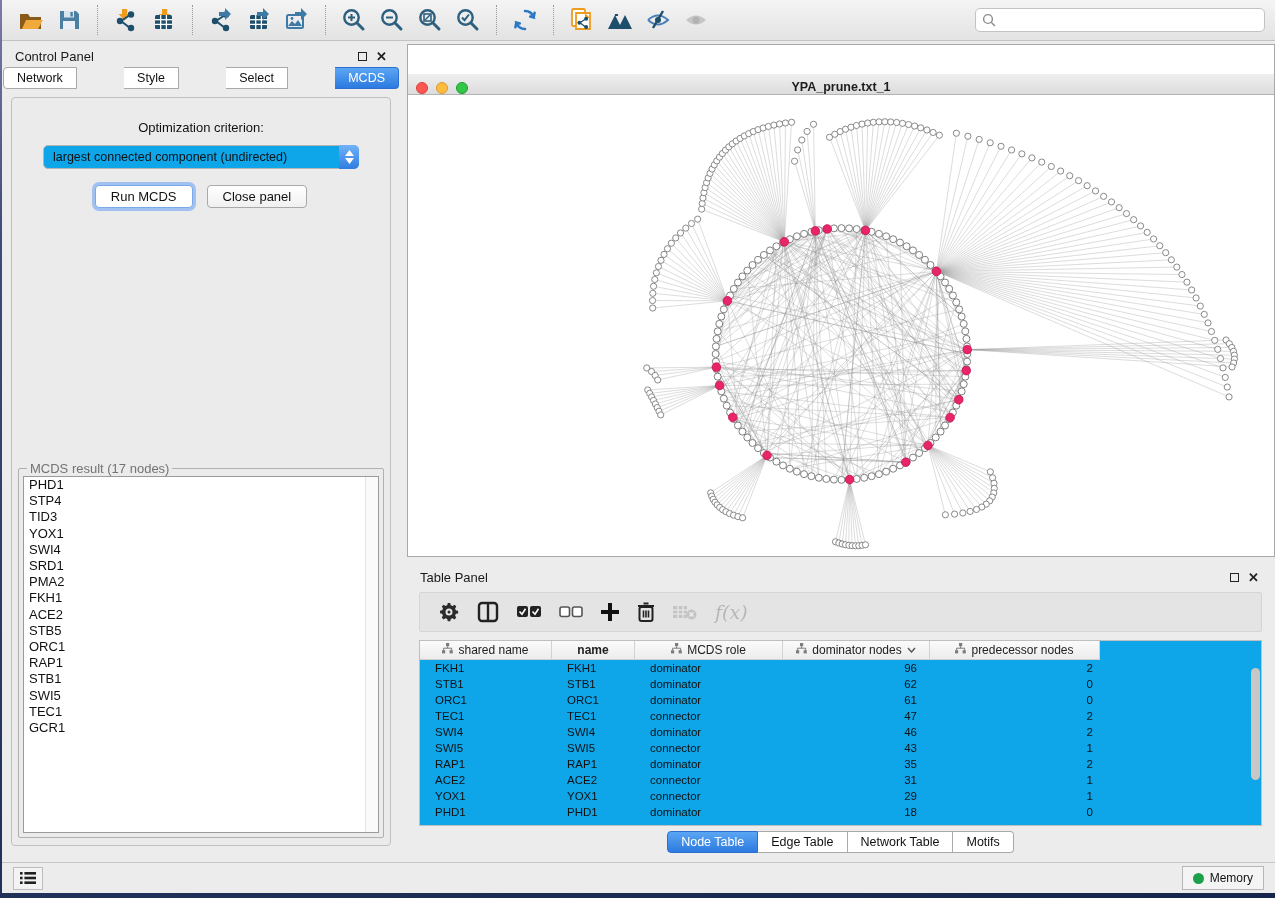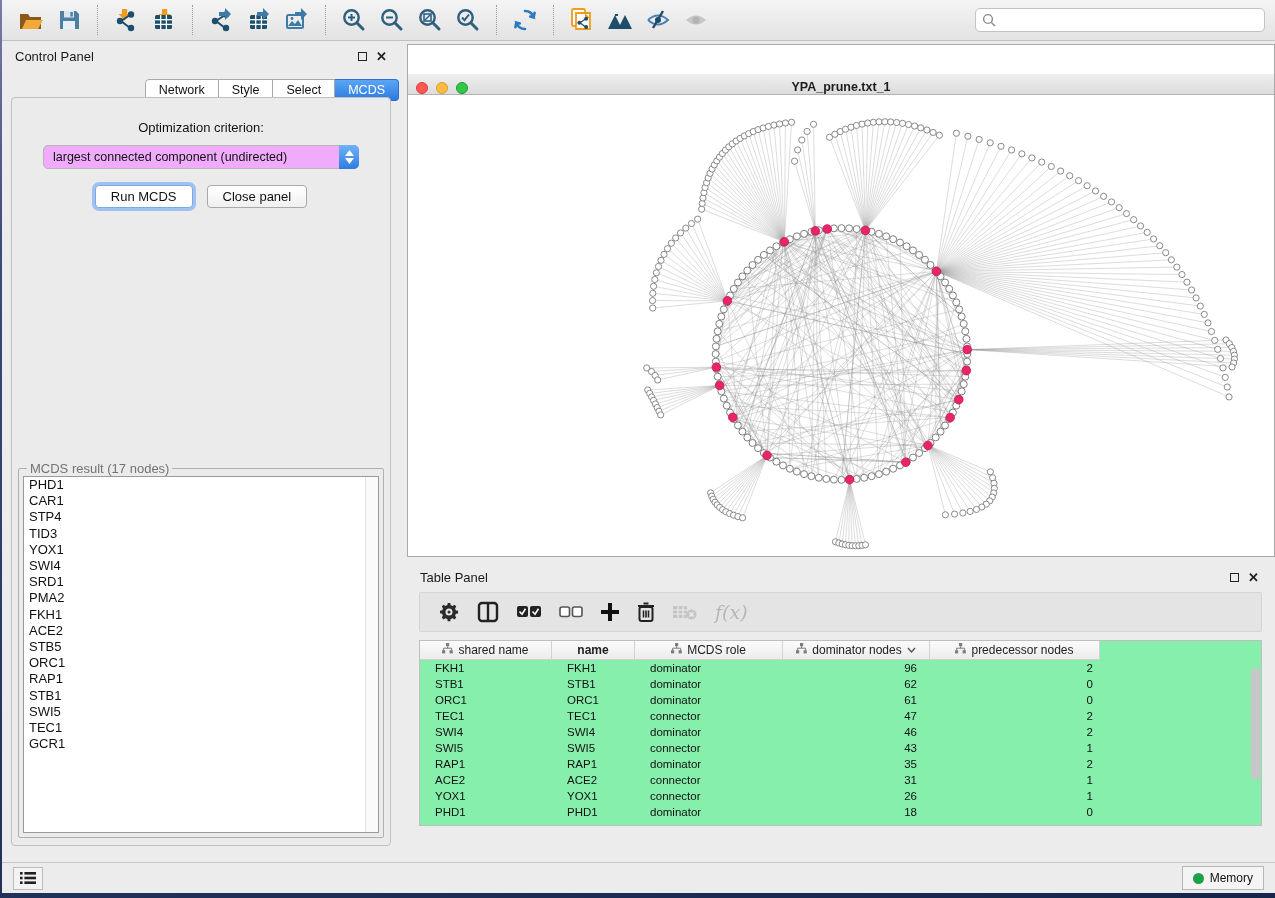--- a/index.html
+++ b/index.html
@@ -26,31 +26,31 @@
   .main { position:absolute; left:0; top:41px; right:0; bottom:31px; }
 
   
   .control-panel { position:absolute; left:1px; top:0; width:396px; bottom:0; }
   .panel-head { height:26px; display:flex; align-items:center; padding:4px 12px 0; }
   .panel-title { font-size:13px; color:#1a1a1a; }
   .panel-btns { margin-left:auto; display:flex; gap:9px; align-items:center; }
   .float-btn { width:9px; height:9px; border:1.6px solid #222; background:transparent; cursor:pointer; }
   .close-btn { font-size:13px; font-weight:700; color:#222; line-height:9px; cursor:pointer; }
 
-  .seg-tabs { display:flex; justify-content:flex-end; margin-top:12px; }
+  .seg-tabs { display:flex; justify-content:space-between; margin-top:0; }
   .seg { border:1px solid #a9a9a9; border-left:none; background:#fff; font-size:12.5px;
     padding:3px 13px; color:#111; cursor:pointer; }
   .seg:first-child { border-left:1px solid #a9a9a9; border-radius:4px 0 0 4px; }
   .seg:last-child { border-radius:0 4px 4px 0; }
   .seg.sel { background:linear-gradient(#5ba6f3,#2c7ae0); border-color:#2c6fd0; color:#fff; }
 
   .cp-box { position:absolute; left:8px; right:8px; top:56px; bottom:16px;
     border:1px solid #c0c0c0; border-radius:4px; background:#ebebeb; }
   .crit-label { text-align:center; font-size:13px; color:#111; margin-top:22px; }
-  .dropdown { width:316px; height:24px; margin:10px auto 0; background:#f0abfc;
+  .dropdown { width:316px; height:24px; margin:10px auto 0; background:#0ea5e9;
     border:1px solid #b5b5b5; border-radius:5px; position:relative; cursor:pointer;
     display:flex; align-items:center; }
   .dropdown .dd-text { font-size:12.5px; color:#111; padding-left:9px; }
   .dd-step { position:absolute; right:-1px; top:-1px; width:20px; height:24px; border-radius:0 5px 5px 0;
     background:linear-gradient(#71b3f8,#2f7ce0); display:flex; flex-direction:column;
     align-items:center; justify-content:center; gap:2px; }
   .dd-step svg { display:block; }
   .btn-row { display:flex; justify-content:center; gap:14px; margin-top:16px; }
   .mac-btn { font-size:13px; color:#111; background:linear-gradient(#ffffff,#f0f0f0);
     border:1px solid #a9a9a9; border-radius:4px; padding:3px 15px; cursor:pointer; }
@@ -84,21 +84,21 @@
   
   .table-panel { position:absolute; left:0; right:0; top:524px; bottom:0; }
   .tp-head { height:22px; display:flex; align-items:center; padding:3px 16px 0 14px; }
 
   .tp-toolbar { margin:5px 13px 0; height:40px; background:#e4e4e4; border:1px solid #d5d5d5;
     border-radius:2px; display:flex; align-items:center; padding:0 10px; }
   .tpt-icon { margin:0 9px; display:flex; align-items:center; justify-content:center; cursor:pointer; height:26px; }
   .tpt-icon.disabled { opacity:.42; cursor:default; }
   .fx { font-family:"DejaVu Serif", serif; font-style:italic; font-size:19px; color:#777; }
 
-  .table-wrap { position:relative; margin:8px 13px 0; height:186px; background:#86efac;
+  .table-wrap { position:relative; margin:8px 13px 0; height:186px; background:#0ea5e9;
     border:1px solid #bfbfbf; overflow:hidden; }
   .thead { display:flex; height:19px; }
   .th { background:linear-gradient(#fbfbfb,#ececec); border-right:1px solid #d2d2d2;
     border-bottom:1px solid #cfcfcf; display:flex; align-items:center; justify-content:center;
     gap:5px; font-size:12px; color:#222; cursor:pointer; }
   .tr { display:flex; height:16px; cursor:pointer; }
   .td { font-size:11.5px; color:#111; line-height:16px; white-space:nowrap; overflow:hidden; }
   .v-scroll { position:absolute; right:1px; top:21px; width:9px; height:158px; }
   .v-thumb { position:absolute; left:0; right:0; top:6px; height:112px; background:#c7c7c7; border-radius:5px; }
 
@@ -308,21 +308,20 @@
         <div class="btn-row">
           <button class="mac-btn focused">Run MCDS</button>
           <button class="mac-btn">Close panel</button>
         </div>
 
         <div class="group-box">
           <span class="group-legend">MCDS result (17 nodes)</span>
           <div class="result-list">
             <div id="result-items">
                 <div class="result-item">PHD1</div>
-                <div class="result-item">CAR1</div>
                 <div class="result-item">STP4</div>
                 <div class="result-item">TID3</div>
                 <div class="result-item">YOX1</div>
                 <div class="result-item">SWI4</div>
                 <div class="result-item">SRD1</div>
                 <div class="result-item">PMA2</div>
                 <div class="result-item">FKH1</div>
                 <div class="result-item">ACE2</div>
                 <div class="result-item">STB5</div>
                 <div class="result-item">ORC1</div>
@@ -1231,35 +1230,41 @@
                 <div class="td" style="width: 132px; text-align: left; padding: 0px 0px 0px 15px;">ACE2</div>
                 <div class="td" style="width: 83px; text-align: left; padding: 0px 0px 0px 15px;">ACE2</div>
                 <div class="td" style="width: 148px; text-align: left; padding: 0px 0px 0px 15px;">connector</div>
                 <div class="td" style="width: 147px; text-align: right; padding: 0px 13px 0px 0px;">31</div>
                 <div class="td" style="width: 170px; text-align: right; padding: 0px 7px 0px 0px;">1</div>
               </div>
               <div class="tr">
                 <div class="td" style="width: 132px; text-align: left; padding: 0px 0px 0px 15px;">YOX1</div>
                 <div class="td" style="width: 83px; text-align: left; padding: 0px 0px 0px 15px;">YOX1</div>
                 <div class="td" style="width: 148px; text-align: left; padding: 0px 0px 0px 15px;">connector</div>
-                <div class="td" style="width: 147px; text-align: right; padding: 0px 13px 0px 0px;">26</div>
+                <div class="td" style="width: 147px; text-align: right; padding: 0px 13px 0px 0px;">29</div>
                 <div class="td" style="width: 170px; text-align: right; padding: 0px 7px 0px 0px;">1</div>
               </div>
               <div class="tr">
                 <div class="td" style="width: 132px; text-align: left; padding: 0px 0px 0px 15px;">PHD1</div>
                 <div class="td" style="width: 83px; text-align: left; padding: 0px 0px 0px 15px;">PHD1</div>
                 <div class="td" style="width: 148px; text-align: left; padding: 0px 0px 0px 15px;">dominator</div>
                 <div class="td" style="width: 147px; text-align: right; padding: 0px 13px 0px 0px;">18</div>
                 <div class="td" style="width: 170px; text-align: right; padding: 0px 7px 0px 0px;">0</div>
               </div>
             </div>
           <div class="v-scroll">
               <div class="v-thumb"></div>
             </div>
         </div>
+        <div class="tp-tabs seg-tabs" id="tp-tabs">
+            <span class="seg sel">Node Table</span>
+            <span class="seg">Edge Table</span>
+            <span class="seg">Network Table</span>
+            <span class="seg">Motifs</span>
+          </div>
       </div>
     </div>
   </div>
 
   <div class="status-bar">
     <span class="status-left-btn">
       <svg width="16" height="14" viewBox="0 0 16 14">
         <g fill="#222">
             <rect x="0" y="1" width="2.6" height="2.6"></rect>
             <rect x="4.4" y="1" width="11.6" height="2.6"></rect>

